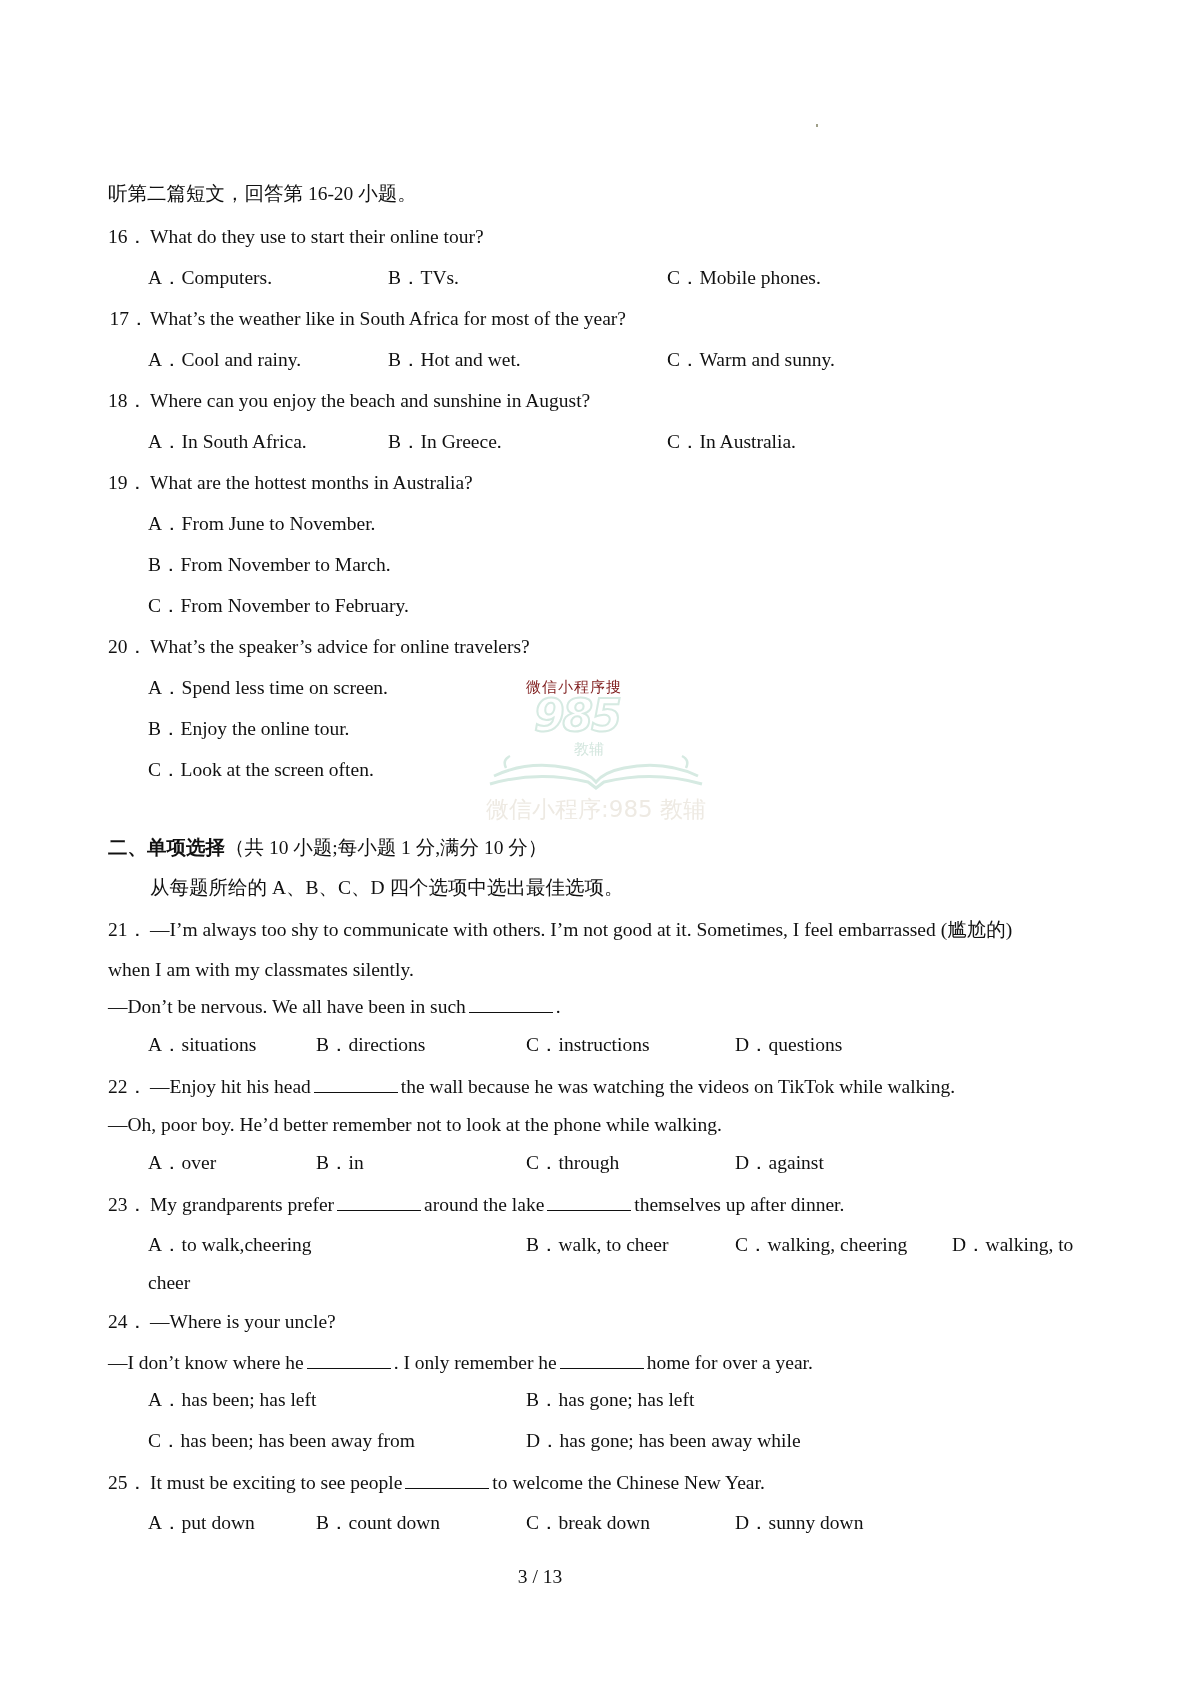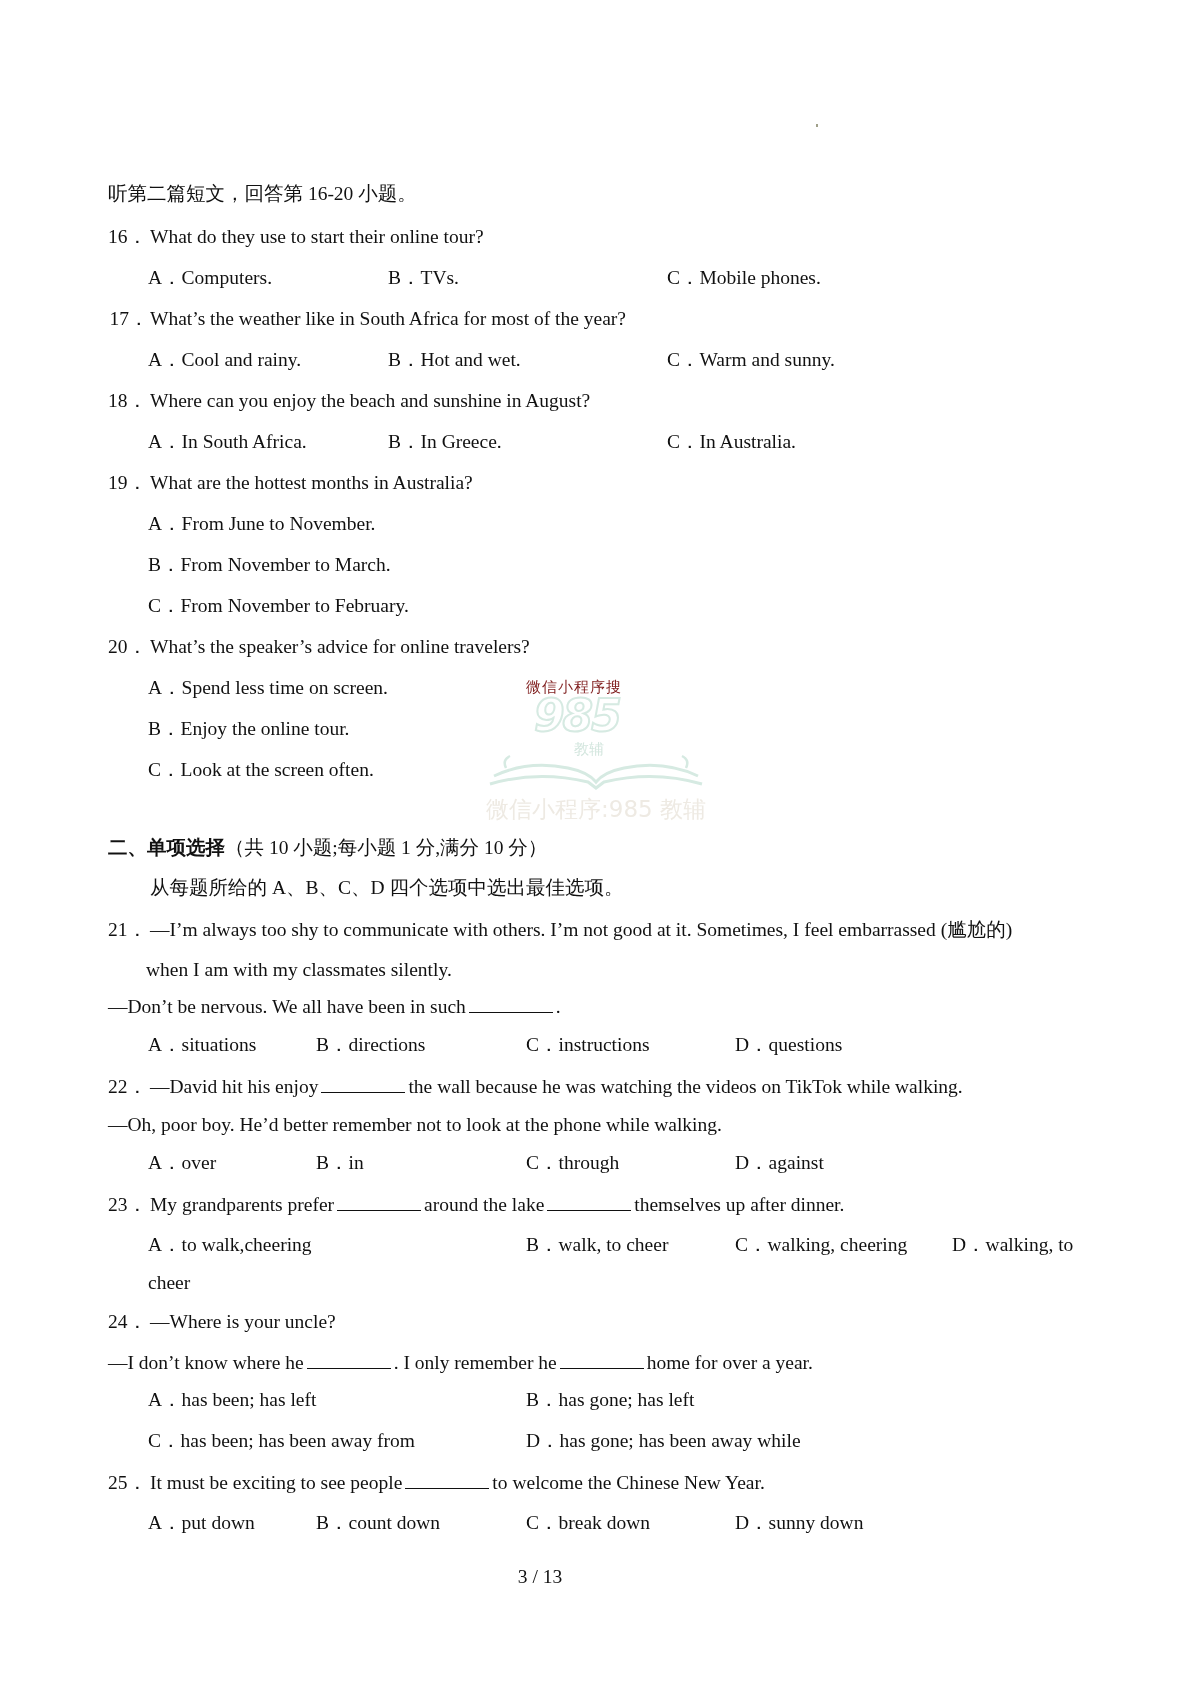--- a/index.html
+++ b/index.html
@@ -79,31 +79,31 @@
 </div>
 
 <div class="line" style="left:108px; top:836px;">
   <span class="bold">二、单项选择</span><span>（共 10 小题;每小题 1 分,满分 10 分）</span>
 </div>
 <div class="line" style="left:150px; top:876px;">从每题所给的 A、B、C、D 四个选项中选出最佳选项。</div>
 
 <div class="line" style="left:108px; top:918px;">
   <span class="qnum">21．</span><span>—I’m always too shy to communicate with others. I’m not good at it. Sometimes, I feel embarrassed (尴尬的)</span>
 </div>
-<div class="line" style="left:108px; top:958px;margin-left:38px;">when I am with my classmates silently.</div>
+<div class="line" style="left:108px; top:958px;">when I am with my classmates silently.</div>
 <div class="line" style="left:108px; top:994px;">
   <span>—Don’t be nervous. We all have been in such</span><span class="blank"></span><span>.</span>
 </div>
 <div class="opt" style="left:148px; top:1033px;"><span>A．</span><span>situations</span></div>
 <div class="opt" style="left:316px; top:1033px;"><span>B．</span><span>directions</span></div>
 <div class="opt" style="left:526px; top:1033px;"><span>C．</span><span>instructions</span></div>
 <div class="opt" style="left:735px; top:1033px;"><span>D．</span><span>questions</span></div>
 
 <div class="line" style="left:108px; top:1074px;">
-  <span class="qnum">22．</span><span>—David hit his enjoy</span><span class="blank"></span><span>the wall because he was watching the videos on TikTok while walking.</span>
+  <span class="qnum">22．</span><span>—Enjoy hit his head</span><span class="blank"></span><span>the wall because he was watching the videos on TikTok while walking.</span>
 </div>
 <div class="line" style="left:108px; top:1113px;">—Oh, poor boy. He’d better remember not to look at the phone while walking.</div>
 <div class="opt" style="left:148px; top:1151px;"><span>A．</span><span>over</span></div>
 <div class="opt" style="left:316px; top:1151px;"><span>B．</span><span>in</span></div>
 <div class="opt" style="left:526px; top:1151px;"><span>C．</span><span>through</span></div>
 <div class="opt" style="left:735px; top:1151px;"><span>D．</span><span>against</span></div>
 
 <div class="line" style="left:108px; top:1192px;">
   <span class="qnum">23．</span><span>My grandparents prefer</span><span class="blank"></span><span>around the lake</span><span class="blank"></span><span>themselves up after dinner.</span>
 </div>

